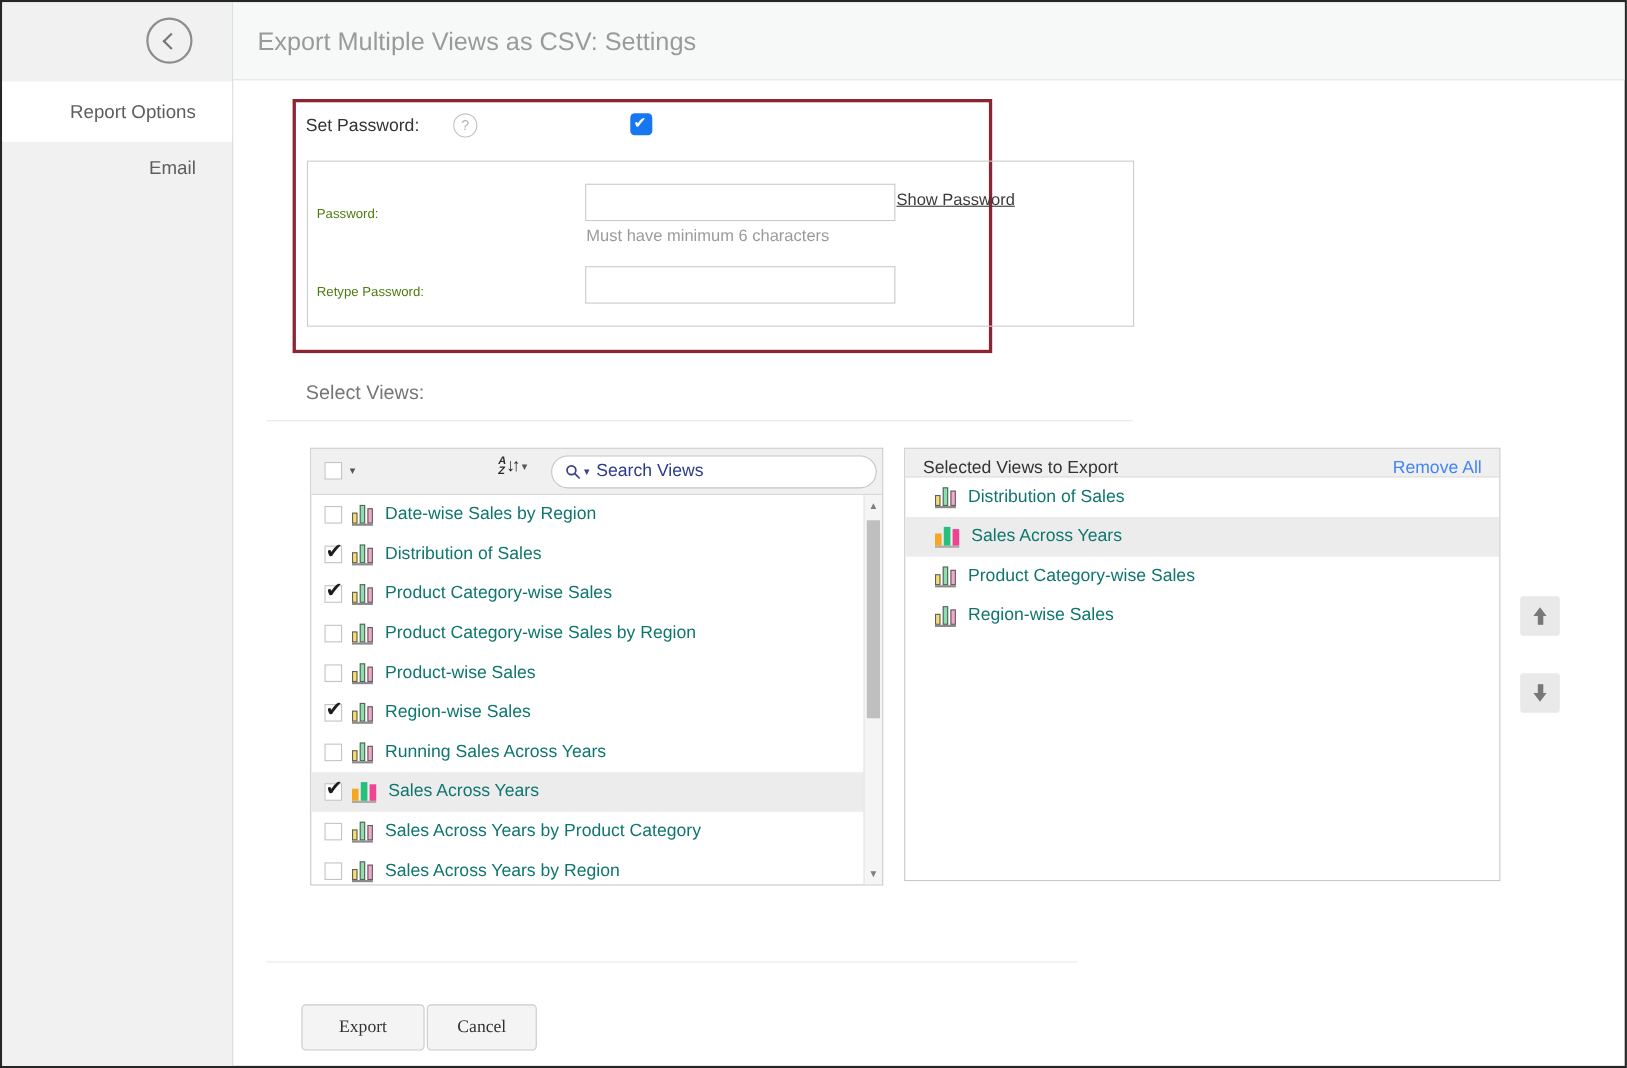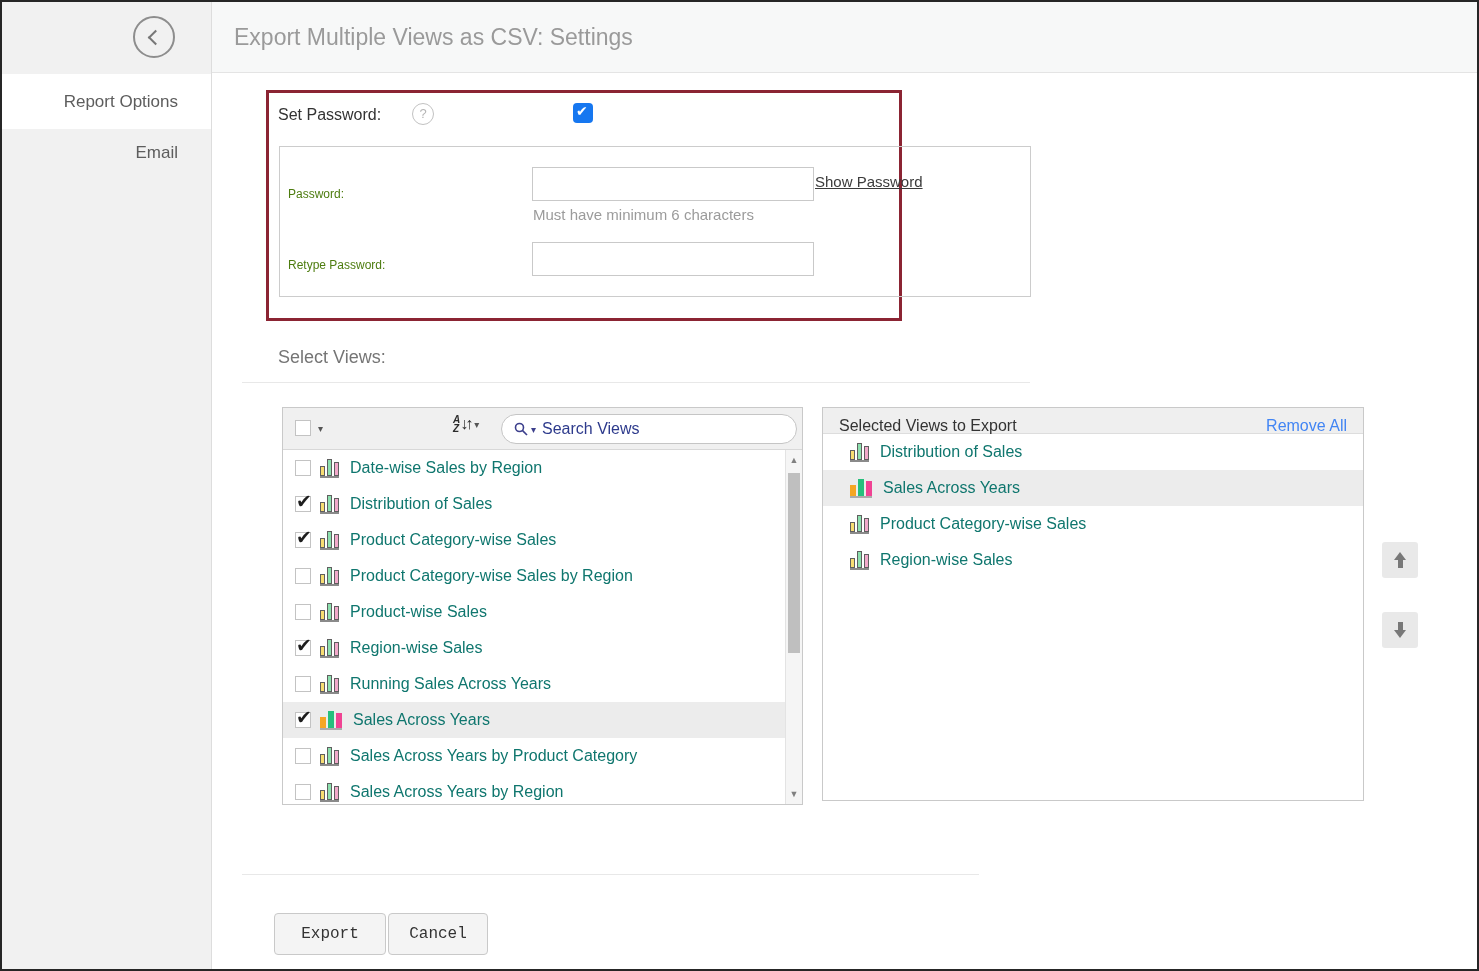--- a/index.html
+++ b/index.html
@@ -122,21 +122,21 @@
   .mb-up { top:540px; } .mb-down { top:610px; }
   .tri-up { width:0; height:0; border-left:6px solid transparent;
             border-right:6px solid transparent; border-bottom:8px solid #787878; }
   .tri-down { width:0; height:0; border-left:6px solid transparent;
               border-right:6px solid transparent; border-top:8px solid #787878; }
   .stem { width:5px; height:8px; background:#787878; }
 
   
   .btn { position:absolute; top:911px; height:42px; background:#f4f4f4;
          border:1px solid #c9c9c9; border-radius:4px; font-size:16px; color:#333;
-         cursor:pointer; font-family:Liberation Mono, monospace; }
+         cursor:pointer; font-family:Liberation Serif, serif; }
   .btn-export { left:272px; width:112px; }
   .btn-cancel { left:386px; width:100px; }
 </style>
 </head>
 <body>
 
 <div class="frame">
 
   <div class="sidebar">
     <button class="back-btn">

